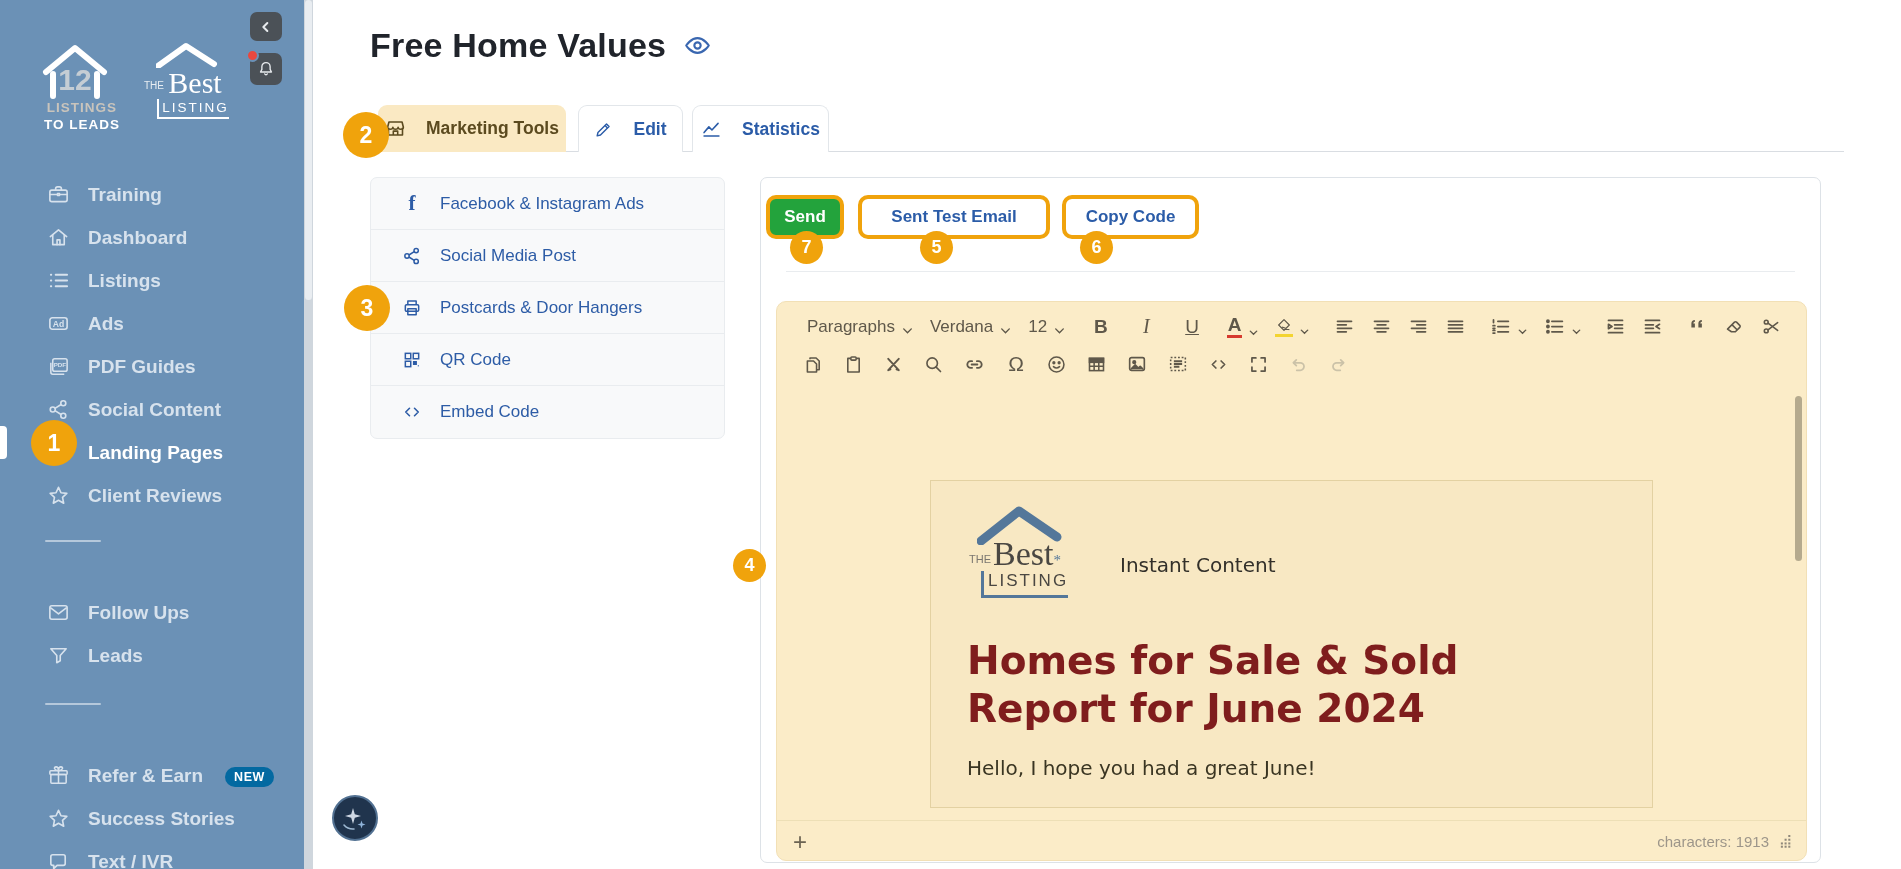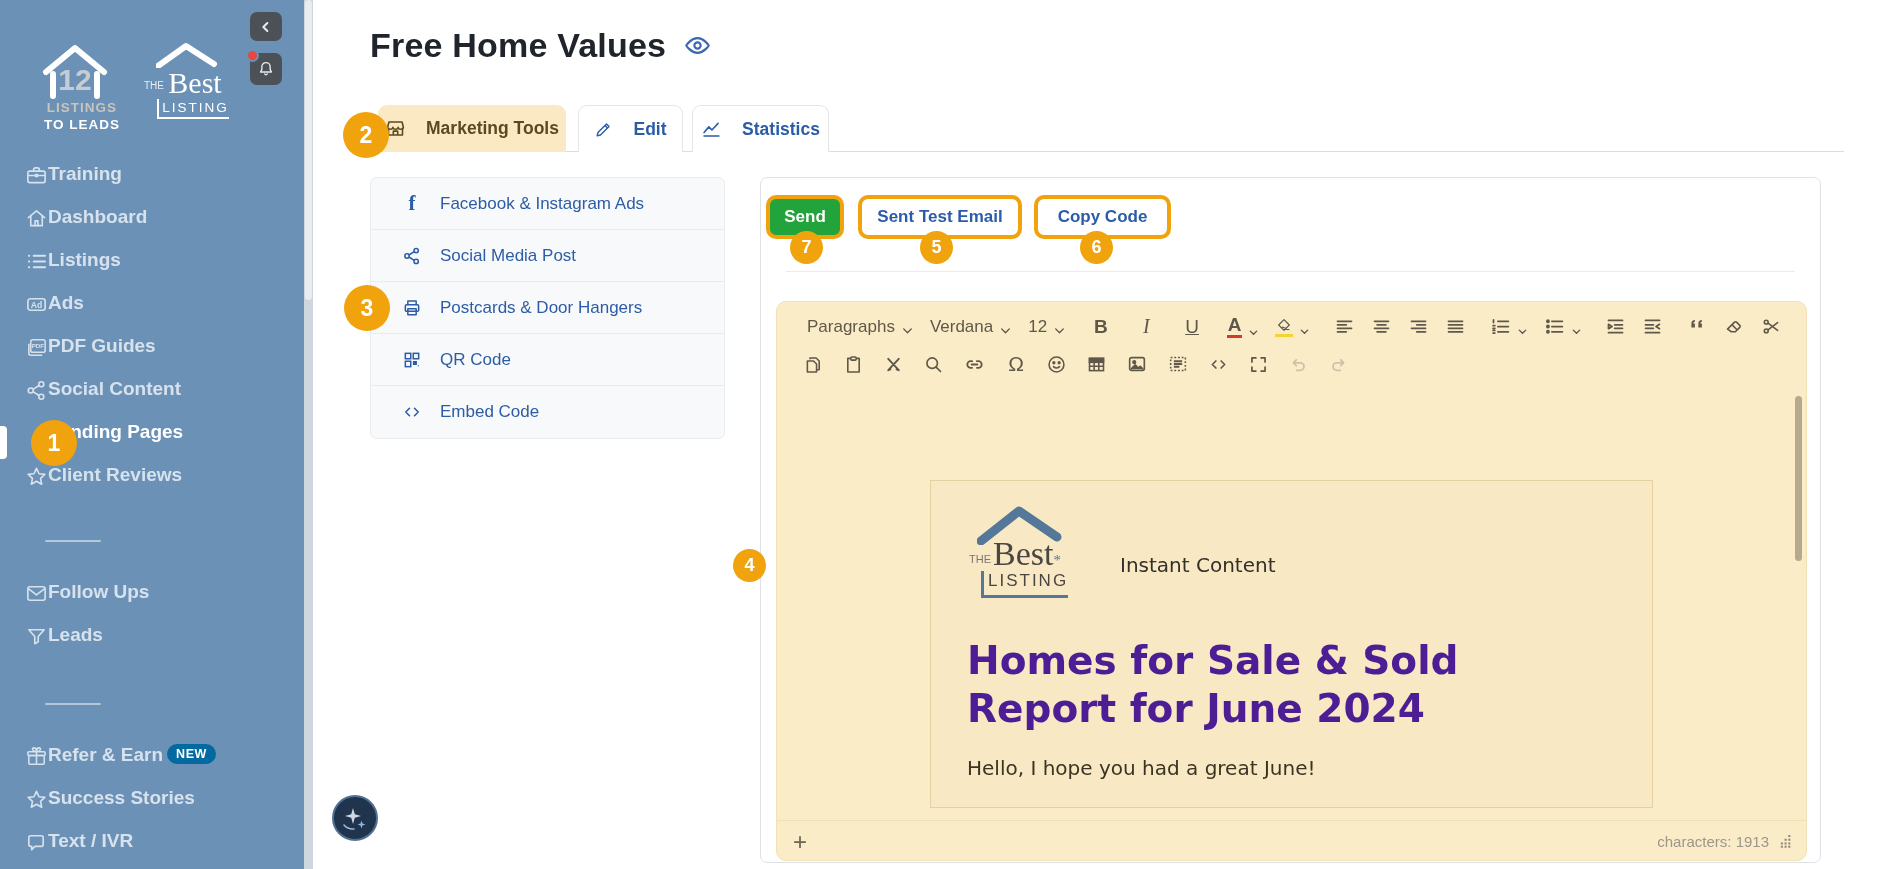--- a/index.html
+++ b/index.html
@@ -20,21 +20,21 @@
   .logo1 .l1-lines { font-weight:700; font-size:13.5px; letter-spacing:1px; line-height:1.25; }
   .logo1 .l1-a { color:#c9c4bc; }
   .logo1 .l1-b { color:#fff; }
   .logo2 { width:92px; text-align:center; position:relative; }
   .logo2 .l2-the { font-size:10px; color:#e8edf2; position:absolute; left:0px; top:38px; }
   .logo2 .l2-best { font-size:30px; font-weight:400; line-height:1; margin-top:26px; margin-left:10px; font-family:"Liberation Serif", serif; }
   .logo2 .l2-listing { font-size:13.5px; letter-spacing:2px; margin-left:6px; border-left:2px solid #fff; border-bottom:2px solid #fff; padding:1px 0 2px 3px; display:inline-block; }
 
   .nav { position:absolute; left:0; top:163px; width:313px; }
   .nav2 { top:581px; } .nav3 { top:744px; }
-  .nav-item { position:relative; height:43px; display:flex; align-items:flex-start; padding-left:24px; color:#d7e2ed; font-weight:700; font-size:19px; cursor:pointer; }
+  .nav-item { position:relative; height:43px; display:flex; align-items:flex-end; padding-left:46px; gap:18px; color:#d7e2ed; font-weight:700; font-size:19px; cursor:pointer; }
   .nav-item .nico { width:24px; height:24px; display:flex; align-items:center; justify-content:center; flex:none; }
   .nav-item.active { color:#ffffff; }
   .nav-item.active::before { content:""; position:absolute; left:0; top:5px; bottom:5px; width:7px; background:#fff; border-radius:0 4px 4px 0; }
   .nav-divider { position:absolute; left:45px; width:56px; height:2px; background:rgba(255,255,255,.5); border-radius:2px; }
   .d1 { top:540px; } .d2 { top:703px; }
   .pill-new { background:#0369a1; color:#fff; font-size:12.5px; font-weight:700; border-radius:10px; padding:3px 9px; margin-left:4px; letter-spacing:.5px; }
 
   .badge-num { background:#f0a30c; color:#fff; border-radius:50%; display:flex; align-items:center; justify-content:center; font-weight:700; }
   .badge-lg { width:46px; height:46px; font-size:23px; }
   .badge-sm { width:33px; height:33px; font-size:18px; }
@@ -63,21 +63,21 @@
   .sm-item .sico { width:22px; height:22px; display:flex; align-items:center; justify-content:center; flex:none; }
   .sm-item.selected { background:#2b579d; color:#fff; font-weight:700; box-shadow:0 0 0 3px #f0a30c; border-radius:2px; z-index:2; border-bottom-color:transparent; }
   .sm-badge { position:absolute; left:31px; top:285px; z-index:4; }
   .fb-f { font-family:"Liberation Serif", serif; font-weight:700; font-size:21px; line-height:1; }
 
   
   .panel { position:absolute; left:447px; top:177px; width:1061px; height:686px; border:1px solid #dde2e7; border-radius:7px; background:#fff; }
   .btn-row { position:absolute; left:5px; top:17px; display:flex; gap:14px; }
   .hl-btn { border:4px solid #f0a30c; border-radius:10px; background:#fff; display:flex; align-items:center; justify-content:center; height:44px; font-size:17px; font-weight:700; cursor:pointer; }
   .btn-send { background:#23a33c; color:#fff; width:78px; }
-  .btn-test { color:#2b5ca8; width:164px; }
+  .btn-test { color:#2b5ca8; width:192px; }
   .btn-copy { color:#2b5ca8; width:137px; margin-left:-2px; }
   .panel .bdg7 { position:absolute; left:29px; top:53px; }
   .panel .bdg5 { position:absolute; left:159px; top:53px; }
   .panel .bdg6 { position:absolute; left:319px; top:53px; }
   .panel-divider { position:absolute; left:25px; right:25px; top:93px; height:1px; background:#e9ecef; }
 
   
   .editor { position:absolute; left:15px; top:123px; width:1031px; height:560px; background:#fbecc8; border:1px solid #f2e0b6; border-radius:10px; overflow:hidden; }
   .tb-row { display:flex; align-items:center; color:#5f584a; }
   .tb-row1 { padding:10px 18px 2px 24px; gap:4px; }
@@ -96,21 +96,21 @@
 
   .email-panel { position:absolute; left:153px; top:178px; width:723px; height:328px; background:#f8e8c3; border:1px solid #e3d1a2; }
   .brand-row { display:flex; align-items:flex-start; margin:30px 0 0 38px; gap:46px; }
   .brand { position:relative; width:105px; height:92px; color:#4a4742; }
   .brand .b-the { position:absolute; left:0; top:42px; font-size:11px; color:#7a7670; }
   .brand .b-best { position:absolute; left:24px; top:24px; font-size:34px; font-family:"Liberation Serif", serif; }
   .brand .b-mark { color:#54779a; font-size:15px; }
   .brand .b-listing { position:absolute; left:12px; top:60px; font-size:17px; letter-spacing:2px; border-left:3px solid #54779a; border-bottom:3px solid #54779a; padding:0 0 4px 4px; }
   .brand svg { position:absolute; left:8px; top:-6px; }
   .tagline { font-size:20px; color:#33302a; margin-top:42px; font-family:"DejaVu Sans", sans-serif; }
-  .email-heading { margin:34px 36px 0 36px; font-size:39px; line-height:1.22; font-weight:700; color:#4c1d95; font-family:"DejaVu Sans", sans-serif; }
+  .email-heading { margin:34px 36px 0 36px; font-size:39px; line-height:1.22; font-weight:700; color:#7f1d1d; font-family:"DejaVu Sans", sans-serif; }
   .email-body { margin:24px 36px 0 36px; font-size:20px; color:#3a3522; font-family:"DejaVu Sans", sans-serif; }
 
   .editor-scrollbar { position:absolute; right:4px; top:94px; width:7px; height:165px; background:#b5aa8e; border-radius:4px; }
   .statusbar { position:absolute; left:0; right:0; top:518px; height:42px; border-top:1px solid #eddfb6; display:flex; align-items:center; justify-content:space-between; padding:0 14px 0 16px; }
   .sb-plus { font-size:24px; color:#6b6353; cursor:pointer; line-height:1; }
   .sb-chars { font-size:15px; color:#9d968a; display:flex; align-items:center; gap:10px; }
 
   .content-badge { position:absolute; left:420px; top:549px; z-index:5; }
 
   svg { display:block; }

